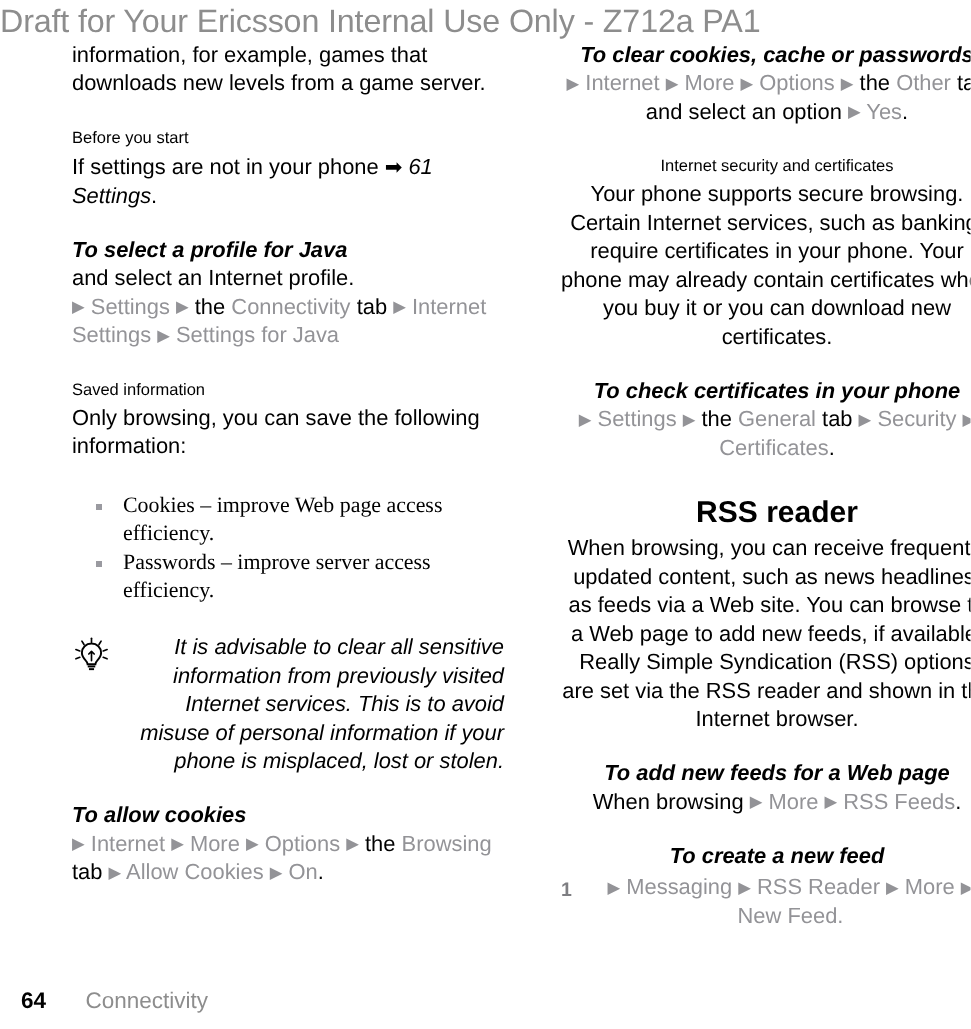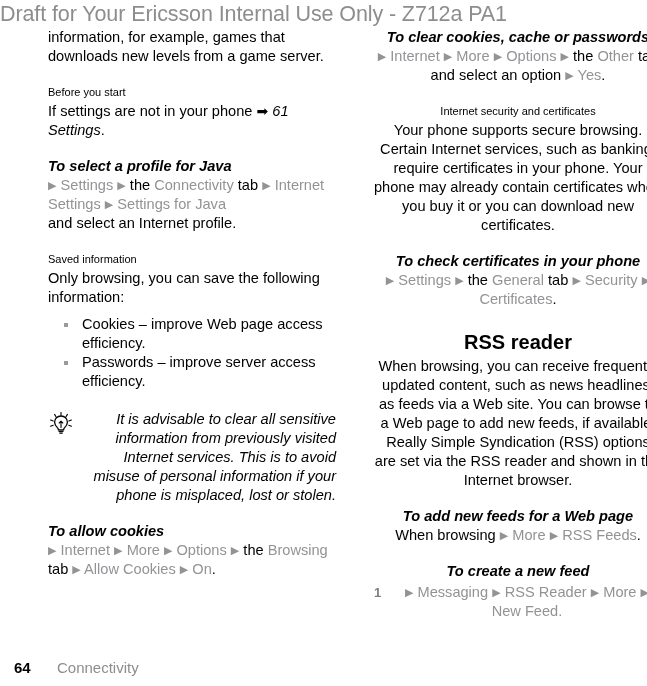--- a/index.html
+++ b/index.html
@@ -95,22 +95,23 @@
   .blackword { color: #000; margin-top: 37px; }
   .fatarrow {
     color: #000;
     font-size: 14px;
   }
   .ital { font-style: italic; }
 
   
   ul.bullets {
     list-style: none;
-    margin-top: 8px;
+    margin-top: 20px;
     padding-left: 14px;
+    font-family: Liberation Serif, serif;
   }
   ul.bullets li {
     position: relative;
     font-size: 14.6px;
     line-height: 19px;
     padding-left: 20px;
     margin-bottom: 0px;
   }
   ul.bullets li::before {
     content: "";
@@ -199,22 +200,22 @@
 <div class="page">
 
   <div class="col col-left">
 
     <p class="body-text">information, for example, games that downloads new levels from a game server.</p>
 
     <h3 class="h-sub">Before you start</h3>
     <p class="body-text"><span>If settings are not in your phone </span><span class="fatarrow">➡</span> <span class="ital">61</span> <span class="ital">Settings</span><span>.</span></p>
 
     <h4 class="h-task">To select a profile for Java</h4>
+    <p class="body-text tight">and select an Internet profile.</p>
     <p class="body-text"><span class="tri">▶</span> <span class="lnk">Settings</span> <span class="tri">▶</span> <span class="blackword">the</span> <span class="lnk">Connectivity</span> <span class="blackword">tab</span> <span class="tri">▶</span> <span class="lnk">Internet Settings</span> <span class="tri">▶</span> <span class="lnk">Settings for Java</span></p>
-    <p class="body-text tight">and select an Internet profile.</p>
 
     <h3 class="h-sub">Saved information</h3>
     <p class="body-text">Only browsing, you can save the following information:</p>
 
     <ul class="bullets">
         <li>Cookies – improve Web page access efficiency.</li>
         <li>Passwords – improve server access efficiency.</li>
       </ul>
 
     <div class="tip">

